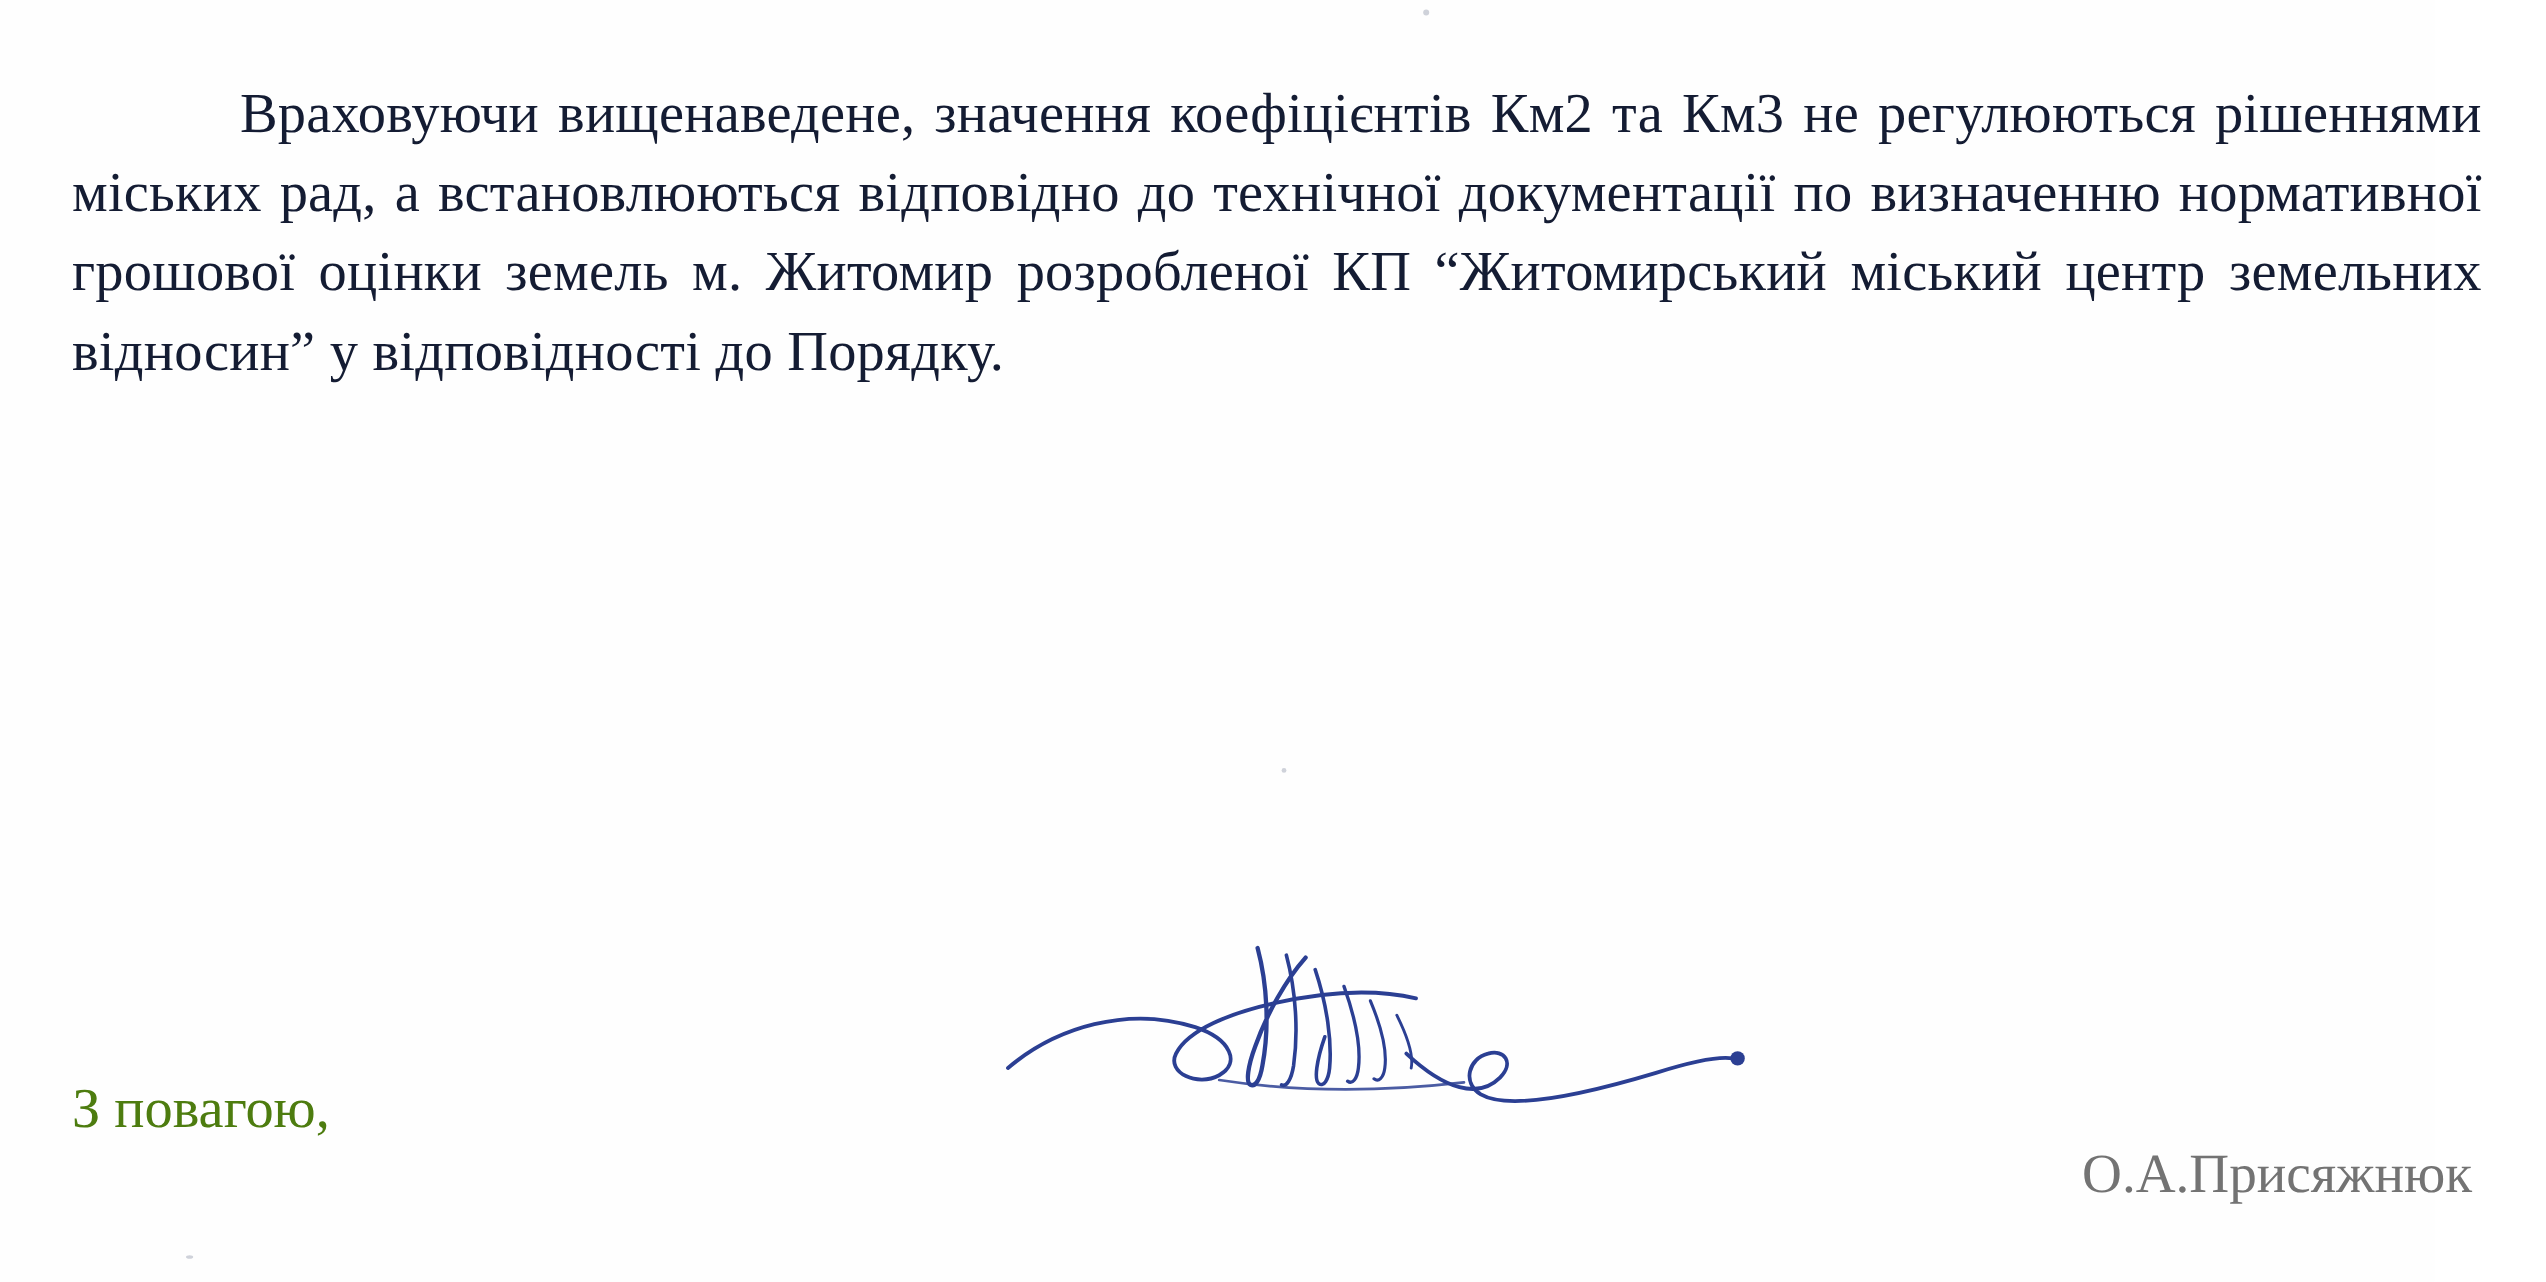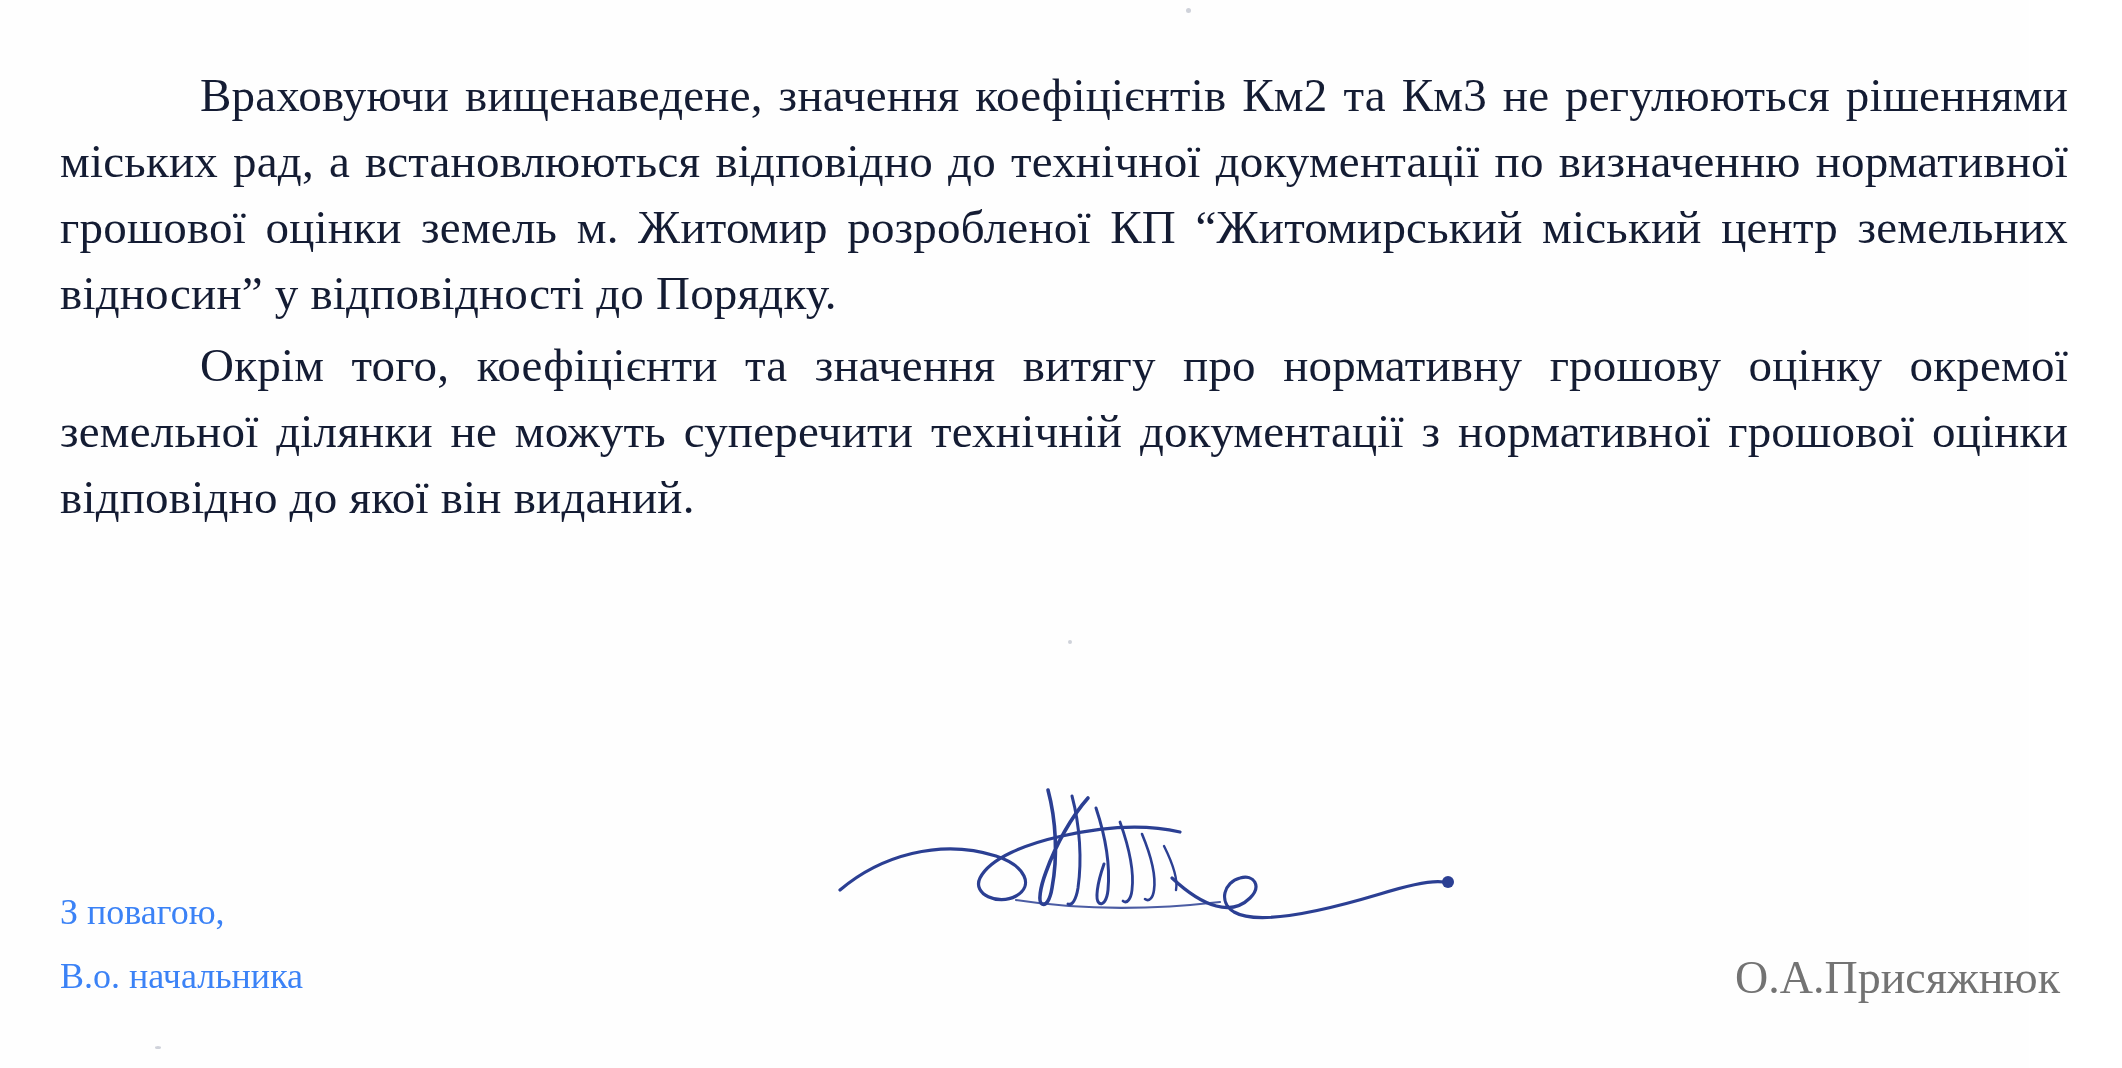--- a/index.html
+++ b/index.html
@@ -51,24 +51,24 @@
     position: absolute;
     left: 60px;
     top: 880px;
     width: 2008px;
     height: 150px;
   }
 
   .sign-left {
     position: absolute;
     left: 0;
-    top: 0;
-    font-size: 36px;
+    top: 12px;
+    font-size: 47px;
     line-height: 64px;
-    color: #3b82f6;
+    color: #4d7c0f;
   }
 
   .sign-right {
     position: absolute;
     right: 8px;
     top: 68px;
     font-size: 46px;
     line-height: 60px;
     color: #737373;
     white-space: nowrap;
@@ -96,27 +96,25 @@
 <body>
 
 <div class="page">
 
   <div class="speck s1"></div>
   <div class="speck s2"></div>
   <div class="speck s3"></div>
 
   <div class="body-text">
     <p class="para">Враховуючи вищенаведене, значення коефіцієнтів Км2 та Км3 не регулюються рішеннями міських рад, а встановлюються відповідно до технічної документації по визначенню нормативної грошової оцінки земель м. Житомир розробленої КП “Житомирський міський центр земельних відносин” у відповідності до Порядку.</p>
-    <p class="para">Окрім того, коефіцієнти та значення витягу про нормативну грошову оцінку окремої земельної ділянки не можуть суперечити технічній документації з нормативної грошової оцінки відповідно до якої він виданий.</p>
   </div>
 
   <div class="signature-block">
     <div class="sign-left">
       <div>З повагою,</div>
-      <div>В.о. начальника</div>
     </div>
     <div class="sign-right">О.А.Присяжнюк</div>
   </div>
 
   <svg class="signature-ink" viewBox="0 0 640 200" xmlns="http://www.w3.org/2000/svg">
     <g fill="none" stroke="#2b3f93" stroke-linecap="round" stroke-linejoin="round">
       <path d="M20,130 C60,96 120,78 176,96 C206,106 214,126 196,136 C178,146 152,134 160,118 C170,98 206,84 242,76 C286,66 326,64 360,72" stroke-width="3.2"></path>
       <path d="M228,30 C236,60 238,96 232,128 C230,140 226,146 222,144 C218,142 220,128 226,112 C236,84 252,56 268,38" stroke-width="3.6"></path>
       <path d="M252,36 C260,66 262,100 258,128 C256,140 252,146 248,144" stroke-width="3"></path>
       <path d="M276,48 C286,78 290,108 288,130 C287,140 283,146 279,143 C275,140 277,124 284,104" stroke-width="3"></path>

